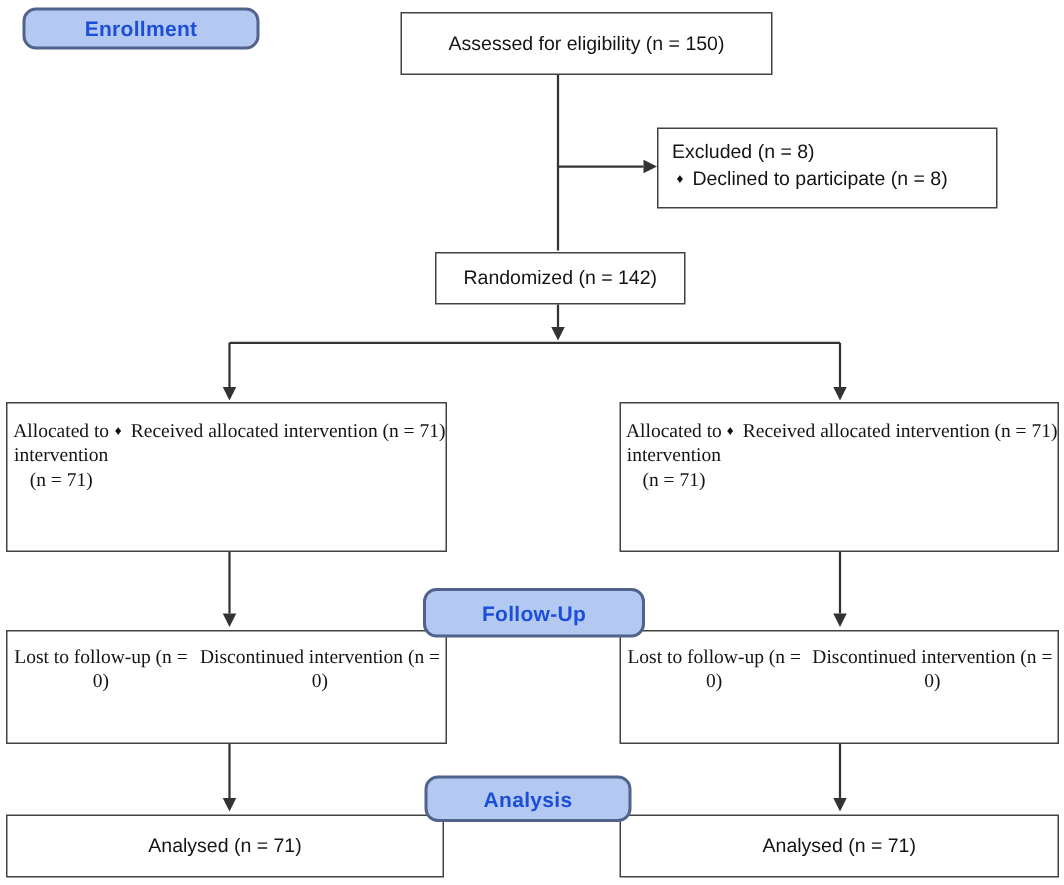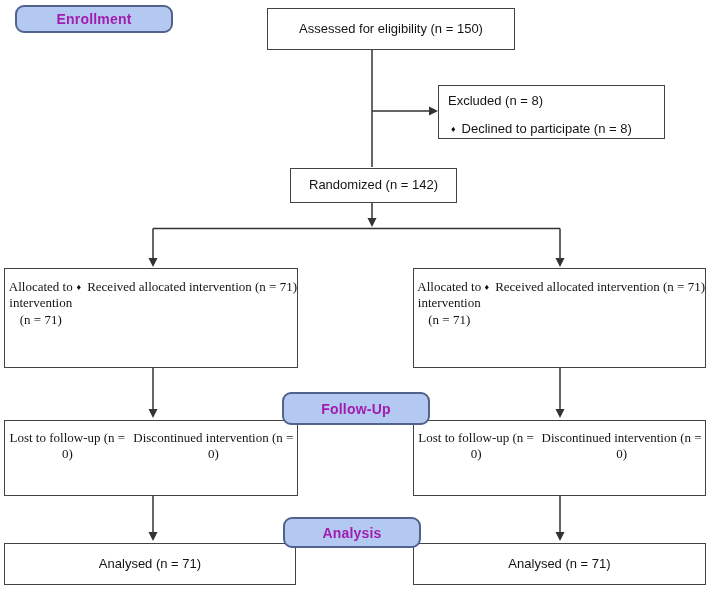--- a/index.html
+++ b/index.html
@@ -13,21 +13,21 @@
     position:absolute; background:#ffffff; border:1.5px solid #424242;
     box-sizing:border-box; font-size:13px; color:#141414; z-index:1;
     line-height:1.25;
   }
   .box.center { display:flex; align-items:center; justify-content:center; text-align:center; }
 
   .pill {
     position:absolute; background:#b3c9f1; border:2px solid #51628b;
     border-radius:9px; box-sizing:border-box; z-index:3;
     display:flex; align-items:center; justify-content:center;
-    font-weight:bold; font-size:14px; color:#a21caf;
+    font-weight:bold; font-size:14px; color:#1d4ed8;
     letter-spacing:0.2px;
   }
 
   
   .pill.enrollment { left:15px;  top:5px;   width:158px; height:28px; }
   .pill.allocation { left:273px; top:250px; width:149px; height:31px; }
   .pill.followup   { left:282px; top:392px; width:148px; height:33px; }
   .pill.analysis   { left:283px; top:517px; width:138px; height:31px; }
 
   
@@ -46,21 +46,21 @@
     text-align:center; width:100%;font-family:Liberation Serif, serif;
   }
   .stack.alloc { padding-top:10px; row-gap:20px; }
   .stack.fu    { padding-top:9px;  row-gap:14px; }
 
   .bullet-line { white-space:nowrap; }
   .bullet {
     font-size:9px; margin-right:6px; position:relative; top:-1px; color:#111;
   }
   .excluded .title { display:block; }
-  .excluded .bullet-line { margin-top:12px; padding-left:3px; }
+  .excluded .bullet-line { margin-top:2px; padding-left:3px; }
 </style>
 </head>
 <body>
 
 <div class="canvas">
 
   <svg class="connectors" width="709" height="590" viewBox="0 0 709 590">
     <g stroke="#333333" stroke-width="1.5" fill="none">
 
       <line x1="372" y1="50" x2="372" y2="167"></line>

